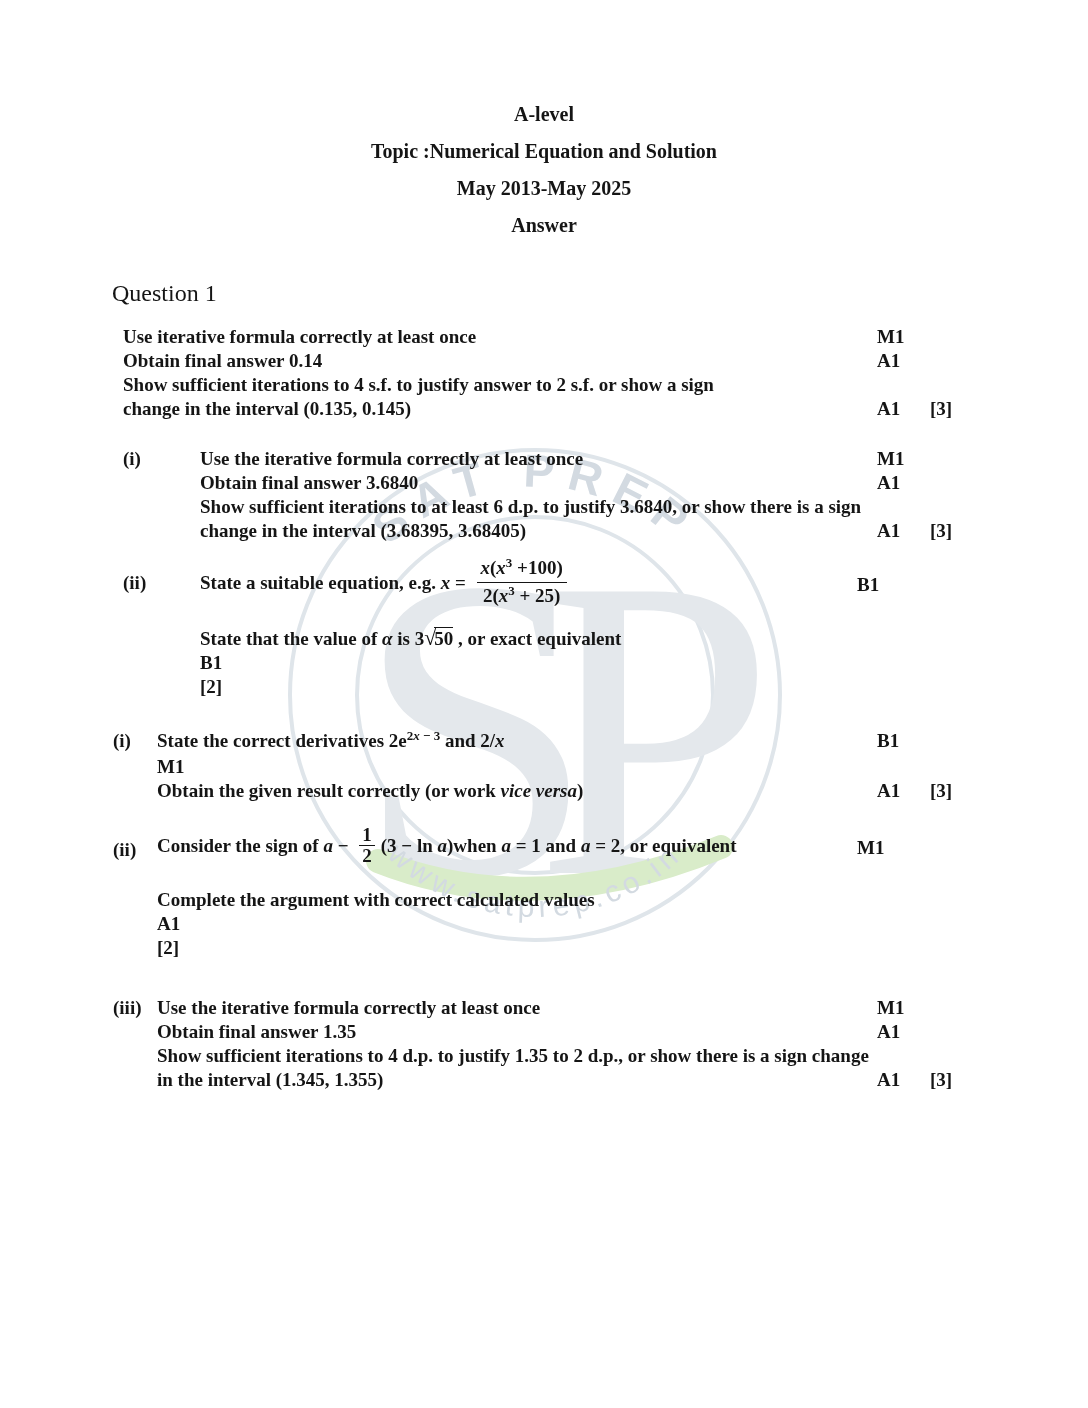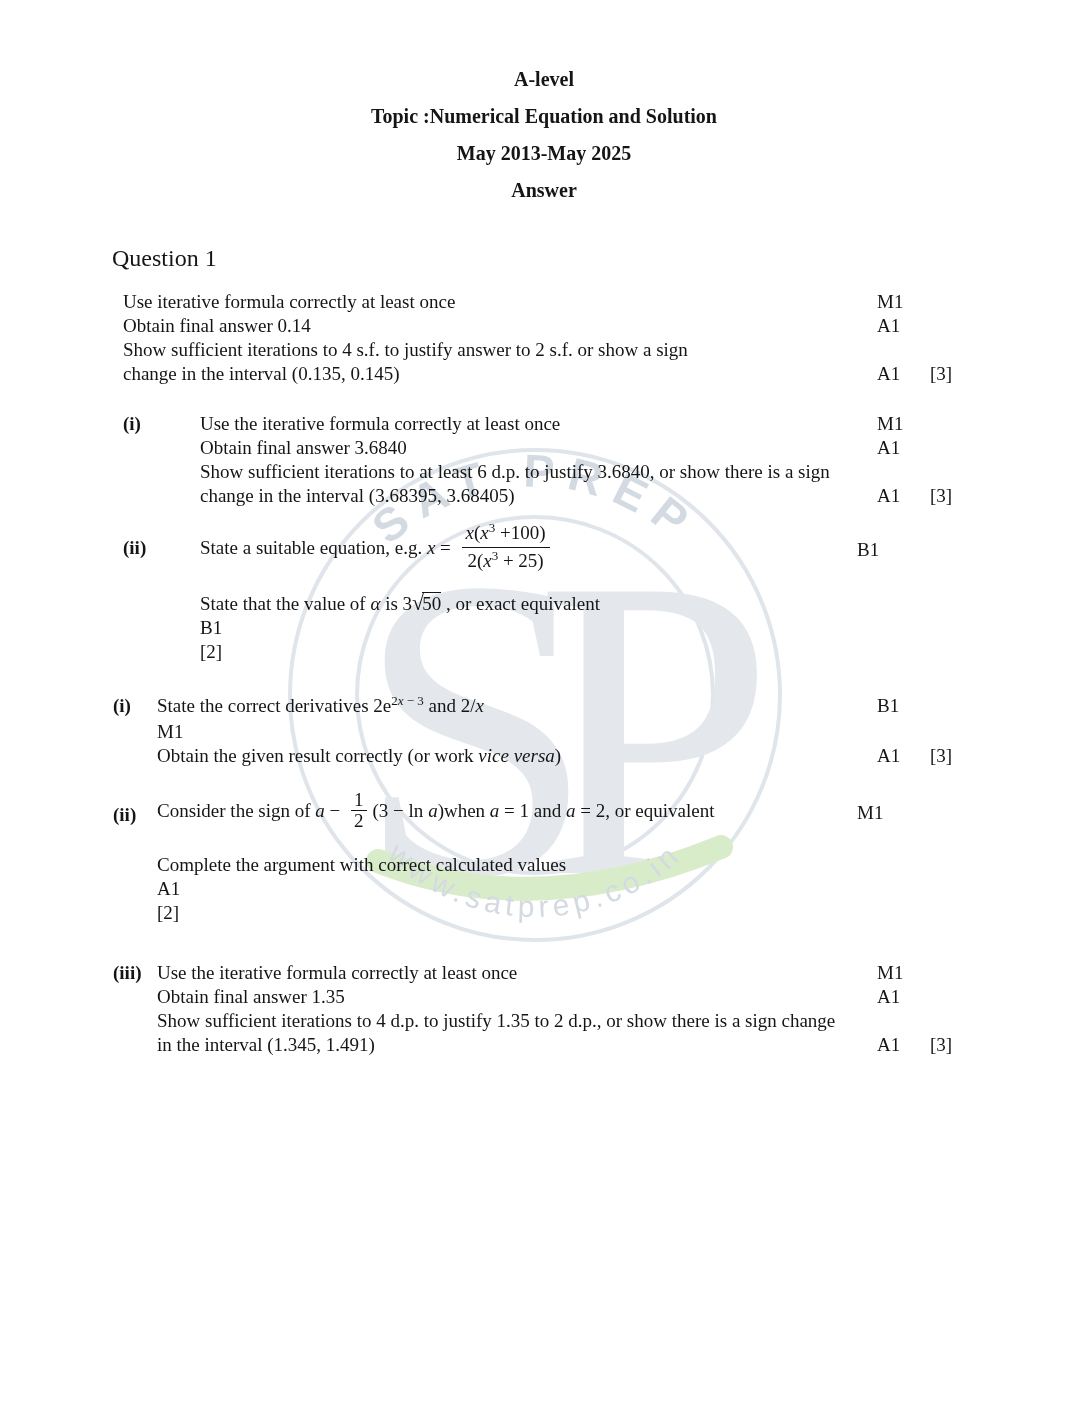--- a/index.html
+++ b/index.html
@@ -8,33 +8,33 @@
     width:1088px;height:1408px;
     margin:0 auto;
     background:#ffffff;
     font-family:"Liberation Serif","DejaVu Serif",serif;
     color:#151515;
     overflow:hidden;
   }
   .watermark{position:absolute;left:283px;top:443px;z-index:0;}
   .content{position:relative;z-index:1;}
 
-  .doc-header{padding-top:68px;text-align:center;font-weight:bold;font-size:20px;}
+  .doc-header{padding-top:103px;text-align:center;font-weight:bold;font-size:20px;}
   .doc-header .hline{line-height:23px;margin-bottom:14px;}
 
   .qsection{margin-left:112px;width:868px;}
   .qtitle{font-size:24px;line-height:24px;margin-bottom:20px;font-weight:normal;}
   .q1{margin-top:44px;}
   .q2{margin-top:26px;}
   .q3{margin-top:30px;}
 
   .qbody{font-size:19px;}
   .q1 .qbody{padding-left:11px;}
 
-  .row{display:flex;align-items:flex-start;}
+  .row{display:flex;align-items:flex-start;font-weight:bold;}
   .row.bottom{align-items:flex-end;}
   .row.center{align-items:center;gap:20px;}
   .cell-text{flex:1 1 0;min-width:0;line-height:24px;}
   .cell-text .ln{white-space:nowrap;}
   .mark{width:53px;line-height:24px;white-space:nowrap;}
   .total{width:50px;line-height:24px;white-space:nowrap;}
 
   .part{display:flex;margin-left:11px;}
   .q3 .part{margin-left:1px;}
   .glabel{font-weight:bold;line-height:24px;}
@@ -213,21 +213,21 @@
               <div class="total"></div>
             </div>
             <div class="row">
               <div class="cell-text"><span class="ln"><span>Obtain final answer 1.35</span></span></div>
               <div class="mark">A1</div>
               <div class="total"></div>
             </div>
             <div class="row bottom">
               <div class="cell-text">
                 <div class="ln"><span>Show sufficient iterations to 4 d.p. to justify 1.35 to 2 d.p., or show there is a sign change</span></div>
-                <div class="ln"><span>in the interval (1.345, 1.491)</span></div>
+                <div class="ln"><span>in the interval (1.345, 1.355)</span></div>
               </div>
               <div class="mark">A1</div>
               <div class="total">[3]</div>
             </div>
           </div>
         </div>
 
       </div>
     </section>
 

